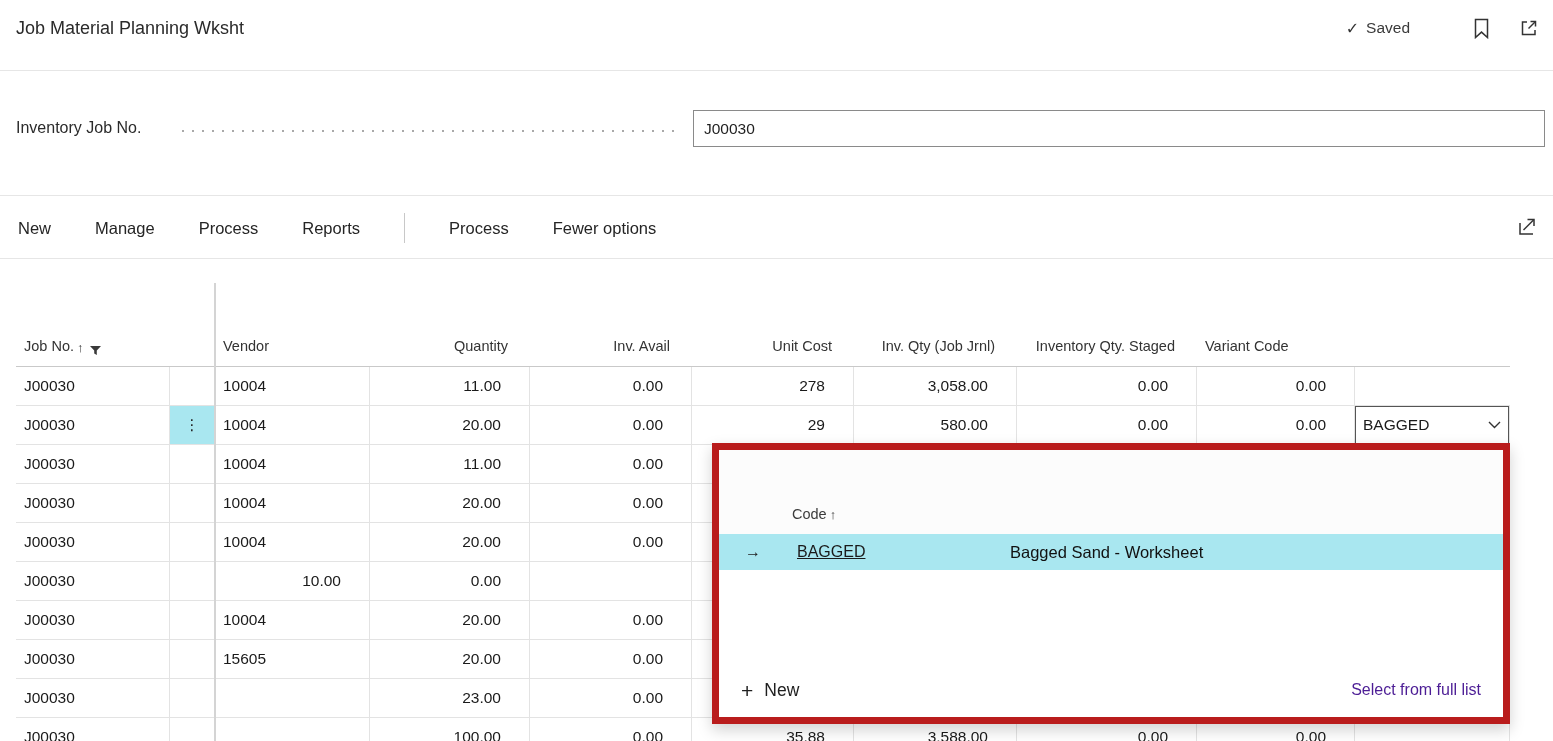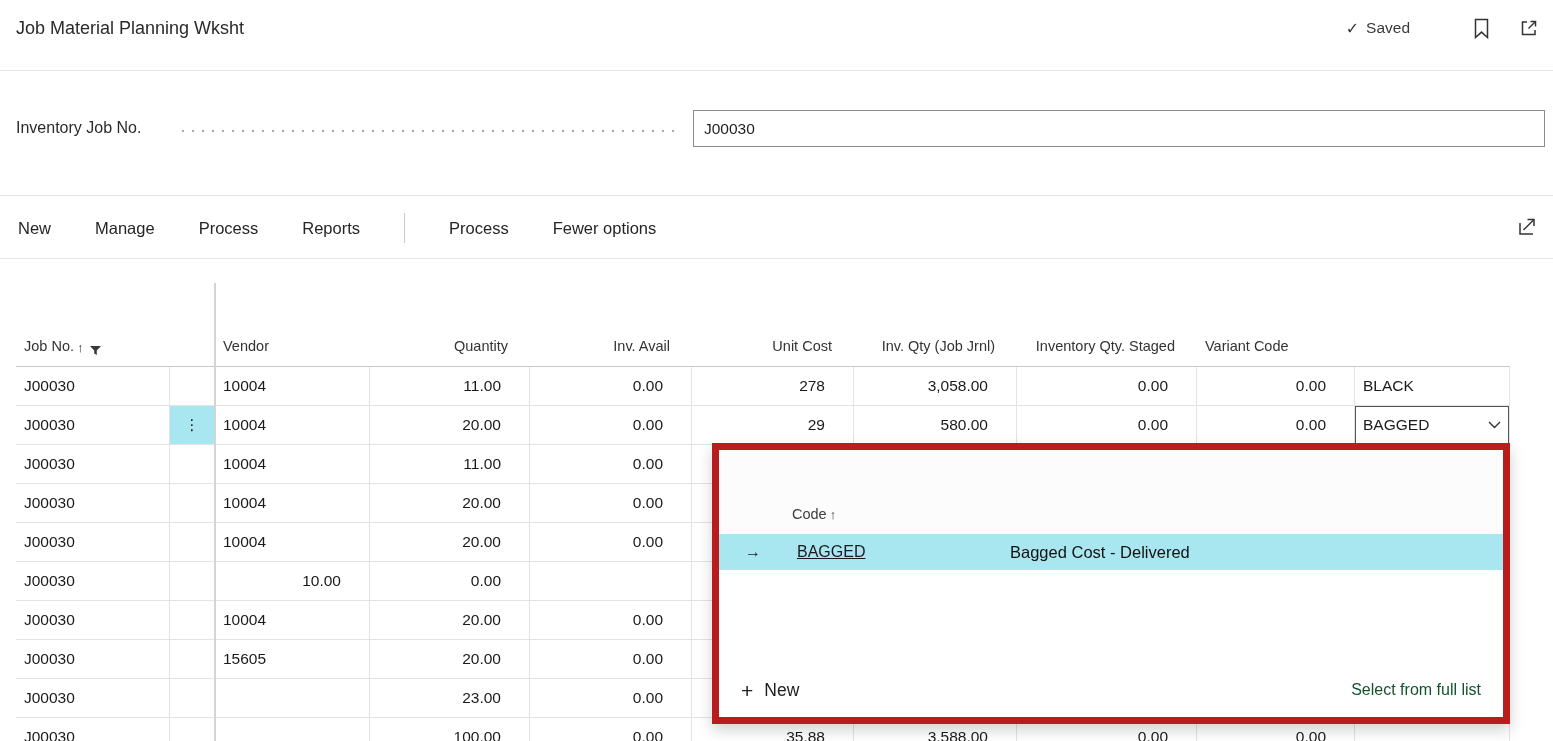--- a/index.html
+++ b/index.html
@@ -72,21 +72,21 @@
   .dd-row { position:relative; height:36px; background:var(--highlight,#a9e7f0); cursor:pointer; }
   .dd-row > * { position:absolute; top:50%; transform:translateY(-50%); white-space:nowrap; }
   .at-arrow { left:26px; font-size:16px; color:#222; }
   .at-code2 { left:78px; }
   .at-desc2 { left:291px; font-size:16.5px; color:#111; }
   .dd-code { font-size:16px; color:#1a1a1a; text-decoration:underline; }
   .dd-fill { flex:1; }
   .dd-footer { height:54px; display:flex; align-items:center; justify-content:space-between; padding:0 22px; }
   .dd-new { display:flex; align-items:center; gap:11px; font-size:17.5px; color:#1f1f1f; }
   .plus { font-size:21px; font-weight:400; line-height:1; }
-  .dd-select { font-size:16px; color:#14532d; text-decoration:none; }
+  .dd-select { font-size:16px; color:#4c1d95; text-decoration:none; }
 </style>
 </head>
 <body>
 
 <div class="screen">
 
   <div class="titlebar">
     <div class="page-title">Job Material Planning Wksht</div>
     <div class="title-actions">
       <div class="saved">
@@ -158,21 +158,20 @@
     <div class="row grid-cols">
       <div class="cell">J00030</div>
       <div class="cell c-opts"></div>
       <div class="cell">10004</div>
       <div class="cell c-num">11.00</div>
       <div class="cell c-num">0.00</div>
       <div class="cell c-num">278</div>
       <div class="cell c-num">3,058.00</div>
       <div class="cell c-num">0.00</div>
       <div class="cell c-num">0.00</div>
-      <div class="cell">BLACK</div>
     </div>
 
     <div class="row grid-cols">
       <div class="cell">J00030</div>
       <div class="cell c-opts">
         <button class="opts-btn">
           <span>⋮</span>
         </button>
       </div>
       <div class="cell">10004</div>
@@ -301,21 +300,21 @@
     <div class="dd-top"></div>
     <div class="dd-headers">
       <span class="dd-h at-code">
         <span>Code</span><span class="sort">↑</span>
       </span>
       <span class="dd-h at-desc">Description</span>
     </div>
     <div class="dd-row">
       <span class="at-arrow">→</span>
       <a class="dd-code at-code2">BAGGED</a>
-      <span class="at-desc2">Bagged Cost - Delivered</span>
+      <span class="at-desc2">Bagged Sand - Worksheet</span>
     </div>
     <div class="dd-fill"></div>
     <div class="dd-footer">
       <button class="dd-new">
         <span class="plus">+</span>
         <span>New</span>
       </button>
       <a class="dd-select">Select from full list</a>
     </div>
   </div>

